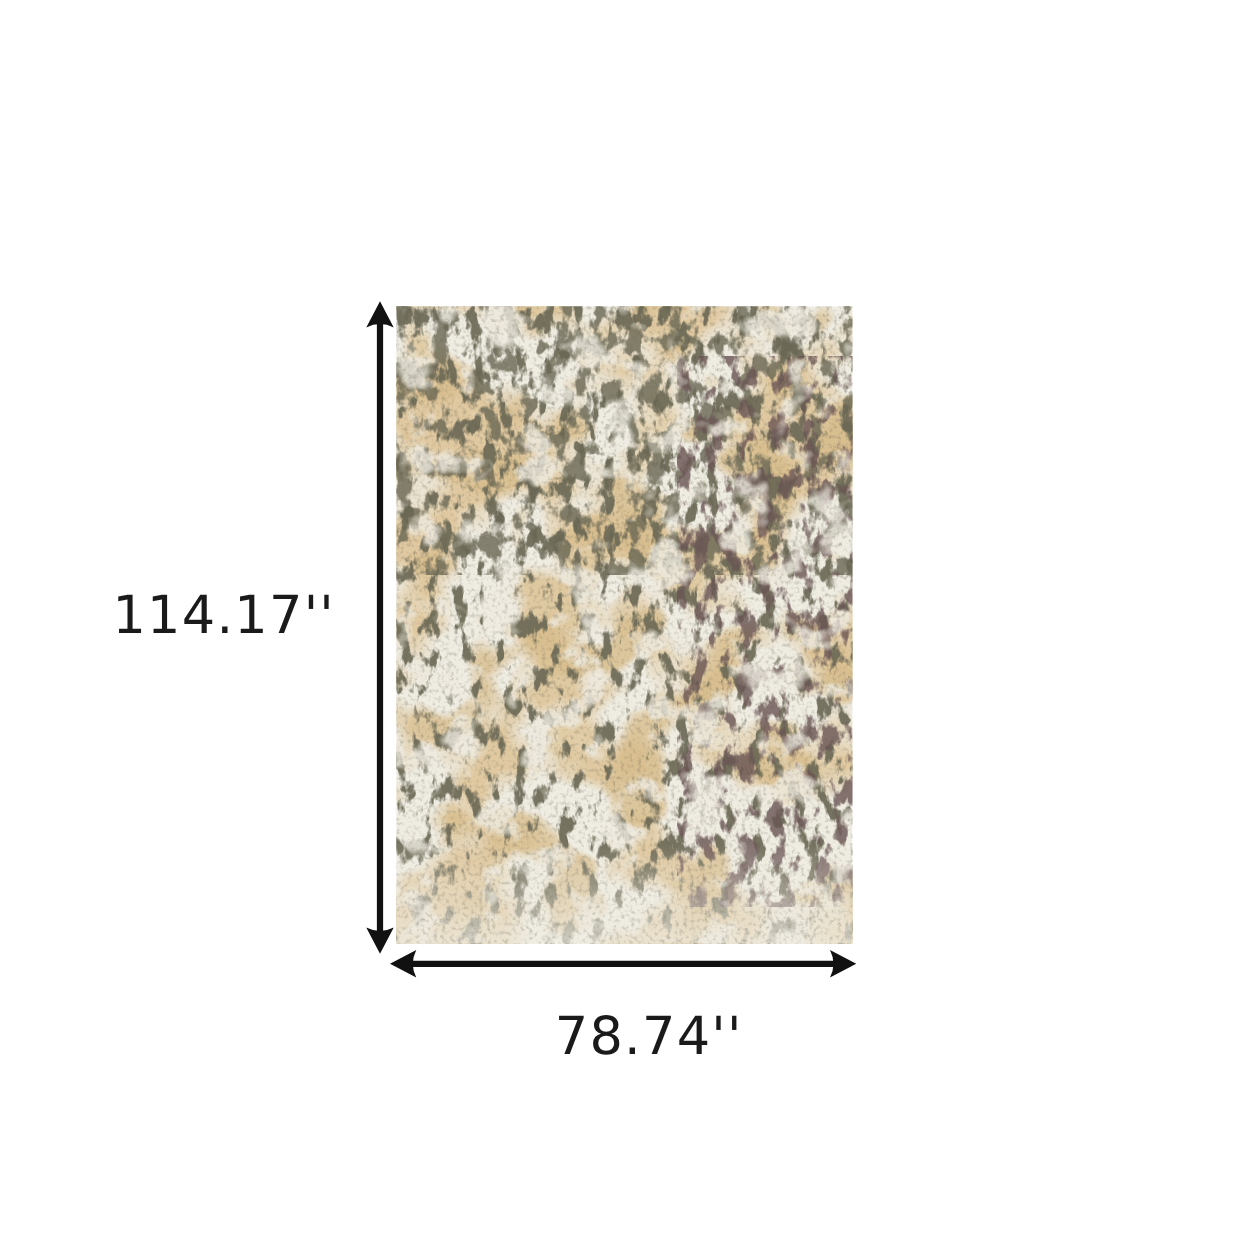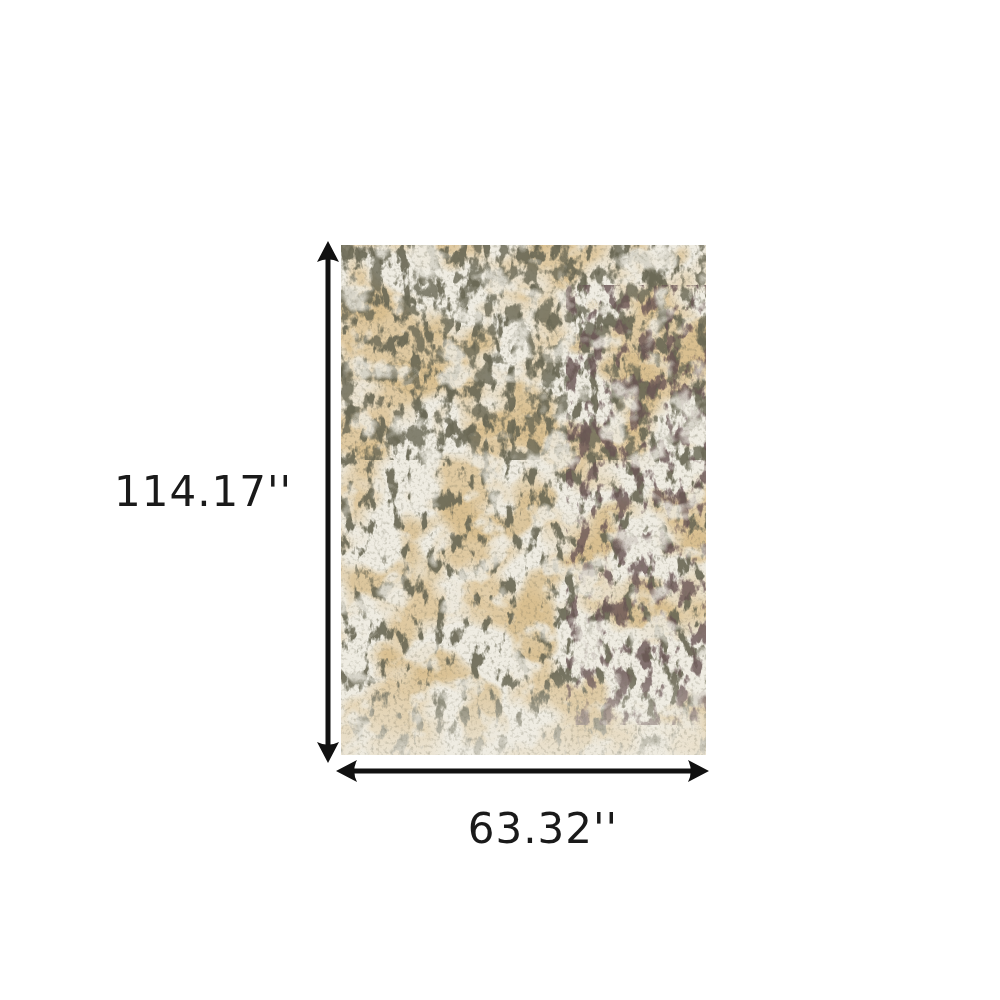--- a/index.html
+++ b/index.html
@@ -9,21 +9,20 @@
     height: 1000px;
     background: #ffffff;
     overflow: hidden;
     font-family: "DejaVu Sans", "Liberation Sans", sans-serif;
   }
   .canvas {
     position: relative;
     width: 962px;
     height: 1000px;
     background: #ffffff;
-    margin-left: 24px;
   }
   .rug {
     position: absolute;
     left: 317px;
     top: 245px;
   }
   .annot {
     position: absolute;
     left: 0;
     top: 0;
@@ -114,15 +113,15 @@
 
     <g>
       <line x1="327" y1="771" x2="670" y2="771" stroke="#111111" stroke-width="5"></line>
       <path d="M312,771 L333,760 Q327.5,771 333,782 Z" fill="#111111"></path>
       <path d="M685,771 L664,760 Q669.5,771 664,782 Z" fill="#111111"></path>
     </g>
   </svg>
 
   <div class="dim-label height-label">114.17''</div>
 
-  <div class="dim-label width-label">63.32''</div>
+  <div class="dim-label width-label">78.74''</div>
 
 </div>
 
 </body></html>

